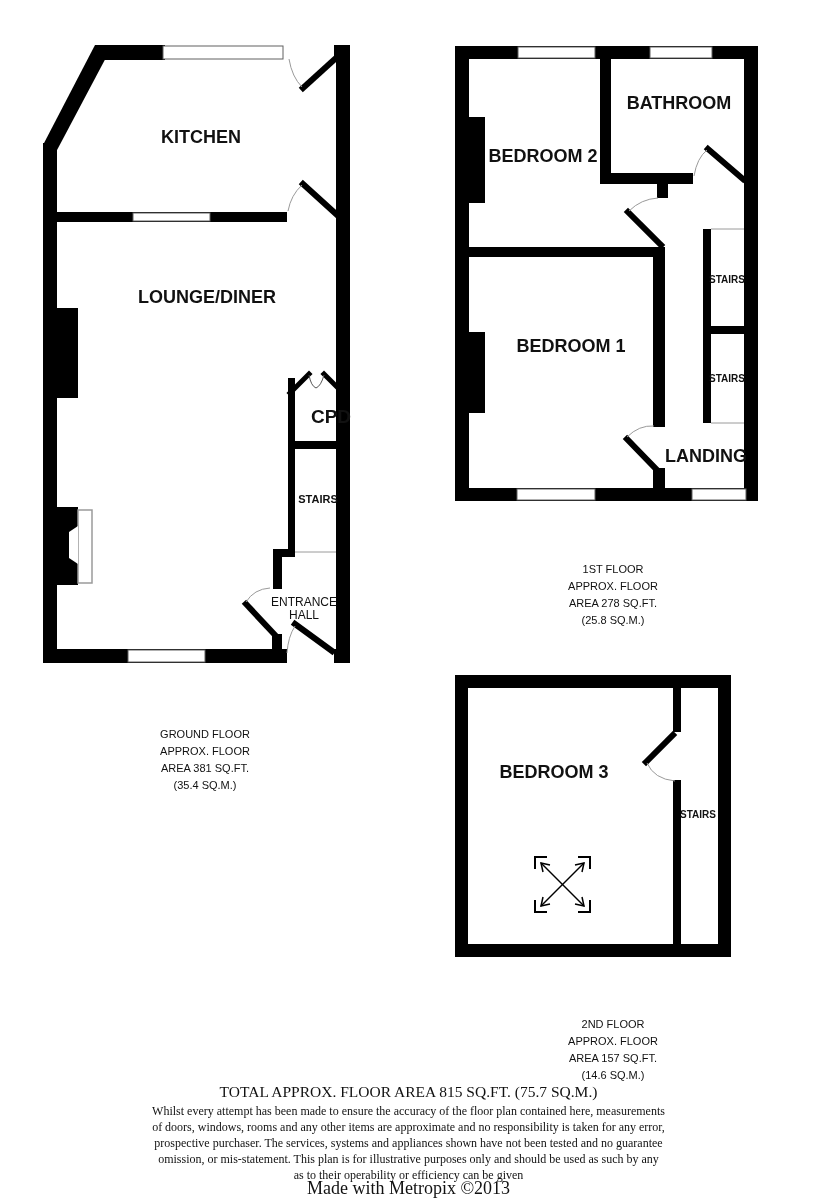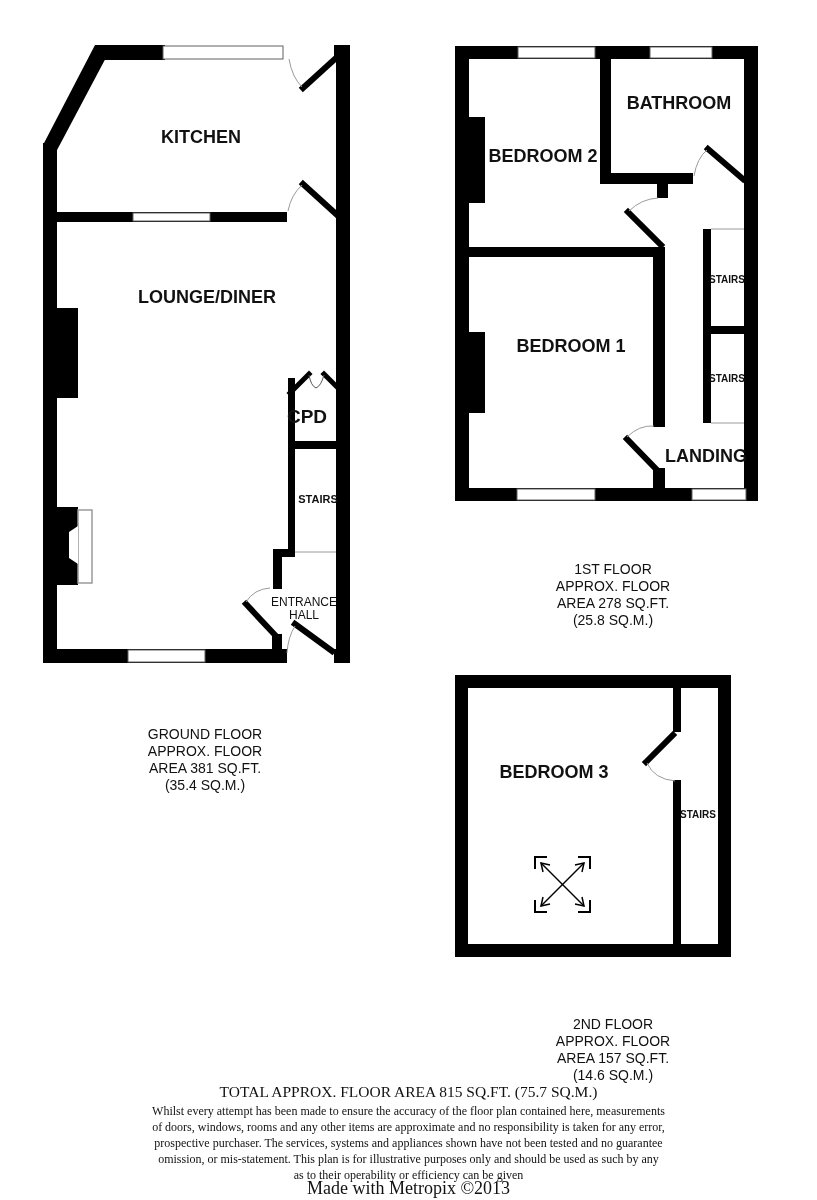--- a/index.html
+++ b/index.html
@@ -19,21 +19,21 @@
   .sym{fill:none;stroke:var(--wall,#000);stroke-width:2;}
   .symthin{fill:none;stroke:var(--wall,#000);stroke-width:1.5;}
   .squig{fill:none;stroke:#555;stroke-width:1;}
   .lbl{position:absolute;transform:translate(-50%,-50%);font-weight:bold;
        font-size:18px;white-space:nowrap;}
   .lbl-cpd{font-size:19px;}
   .lbl-sm{font-size:11px;}
   .lbl-xs{font-size:10px;}
   .lbl-reg{font-weight:normal;font-size:12px;}
   .caption{position:absolute;width:220px;text-align:center;
-           font-size:14px;line-height:17px;font-weight:normal;}
+           font-size:11px;line-height:17px;font-weight:normal;}
   .note{position:absolute;left:0;width:817px;text-align:center;font-family:Liberation Serif, serif;}
   .note-total{top:1083px;font-size:15.5px;}
   .note-disc{top:1104px;font-size:12px;line-height:15.9px;}
   .note-credit{top:1178px;font-size:18px;}
 </style>
 </head>
 <body>
 
 <div id="canvas">
 
@@ -171,21 +171,21 @@
         <path class="symthin" d="M550,865 L541,863 L543,872"></path>
         <path class="symthin" d="M575,865 L584,863 L582,872"></path>
         <path class="symthin" d="M575,904 L584,906 L582,897"></path>
         <path class="symthin" d="M550,904 L541,906 L543,897"></path>
       </g>
     </g>
   </svg>
 
   <div class="lbl" style="left:201px;top:137px">KITCHEN</div>
   <div class="lbl" style="left:207px;top:297px">LOUNGE/DINER</div>
-  <div class="lbl lbl-cpd" style="left:307px;top:417px">CPD</div>
+  <div class="lbl lbl-cpd" style="left:331px;top:417px">CPD</div>
   <div class="lbl lbl-sm" style="left:318px;top:499px">STAIRS</div>
   <div class="lbl lbl-reg" style="left:304px;top:602px">ENTRANCE</div>
   <div class="lbl lbl-reg" style="left:304px;top:615px">HALL</div>
 
   <div class="lbl" style="left:543px;top:156px">BEDROOM 2</div>
   <div class="lbl" style="left:679px;top:103px">BATHROOM</div>
   <div class="lbl" style="left:571px;top:346px">BEDROOM 1</div>
   <div class="lbl lbl-xs" style="left:727px;top:279px">STAIRS</div>
   <div class="lbl lbl-xs" style="left:727px;top:378px">STAIRS</div>
   <div class="lbl" style="left:706px;top:456px">LANDING</div>

